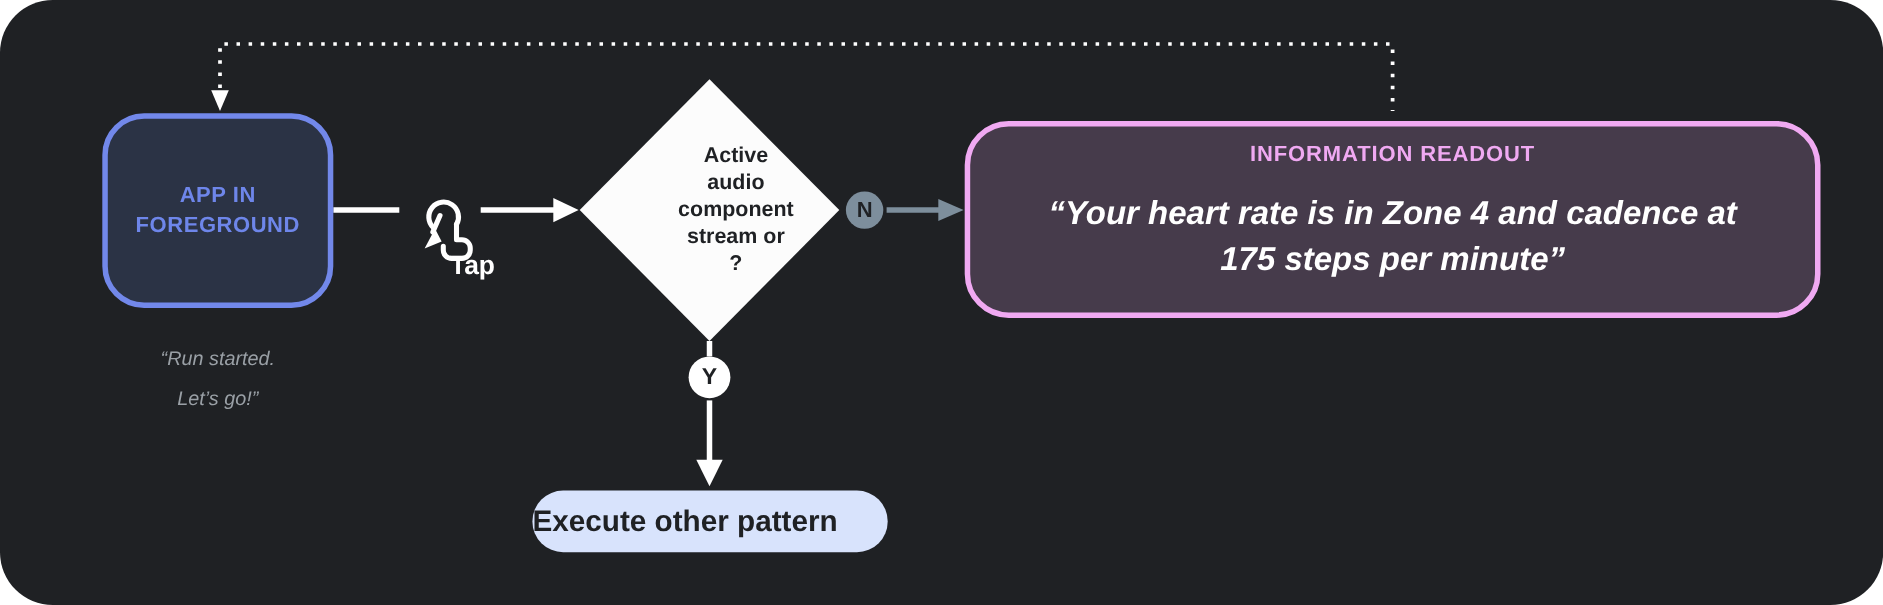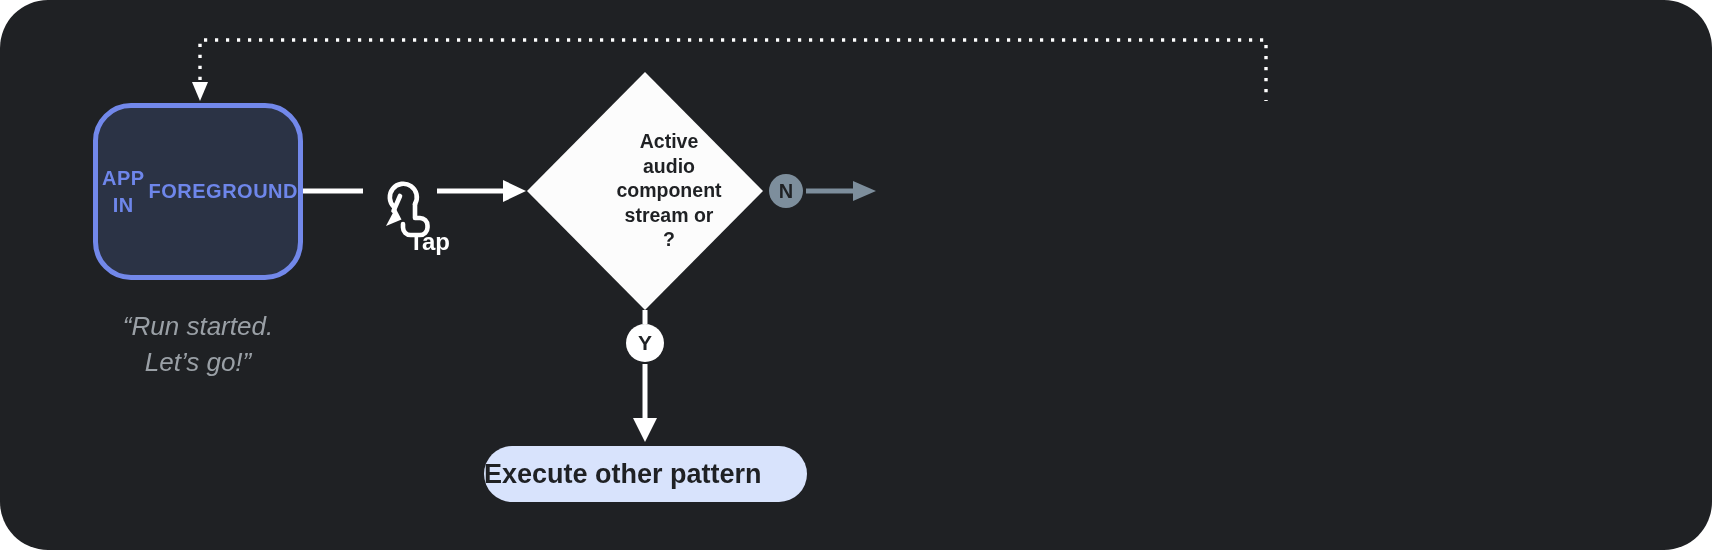--- a/index.html
+++ b/index.html
@@ -19,27 +19,27 @@
   html,body{margin:0;padding:0;background:#ffffff;}
   body{font-family:"Liberation Sans", sans-serif;}
   .stage{position:relative;width:1712px;height:550px;}
   .panel{position:absolute;inset:0;background:var(--panel-bg);border-radius:48px;overflow:hidden;}
   .overlay{position:absolute;left:0;top:0;width:1712px;height:550px;pointer-events:none;}
 
   
   .app-node{
     position:absolute;left:93px;top:103px;width:210px;height:177px;
     background:var(--blue-fill);border:5px solid var(--blue-border);border-radius:38px;
-    display:flex;flex-direction:row;align-items:center;justify-content:center;
+    display:flex;flex-direction:column;align-items:center;justify-content:center;
     color:var(--blue-text);font-size:20px;font-weight:bold;letter-spacing:.5px;line-height:27px;
     text-align:center;
   }
   .app-caption{
     position:absolute;left:58px;top:308px;width:280px;text-align:center;
-    color:var(--caption-gray);font-style:italic;font-size:26px;line-height:36px;
+    color:var(--caption-gray);font-style:italic;font-size:18px;line-height:36px;
   }
 
   
   .tap-label{
     position:absolute;left:350px;top:228px;width:100px;text-align:right;
     color:var(--white);font-size:24px;font-weight:600;
   }
 
   
   .decision-label{
@@ -140,19 +140,26 @@
       <span>audio</span>
       <span>component</span>
       <span>stream or</span>
       <span>?</span>
     </div>
 
     <div class="badge badge-n">N</div>
 
     <div class="badge badge-y">Y</div>
 
+    <div class="readout-node">
+      <div class="readout-title">INFORMATION READOUT</div>
+      <div class="readout-quote">
+        <div>“Your heart rate is in Zone 4 and cadence at</div>
+        <div>175 steps per minute”</div>
+      </div>
+    </div>
 
     <div class="execute-pill">
       <span>Execute other pattern</span>
     </div>
 
   </div>
 </div>
 
 </body></html>

